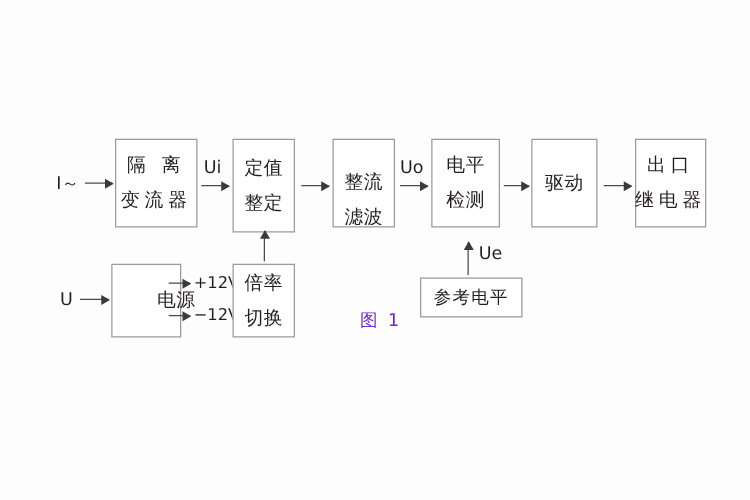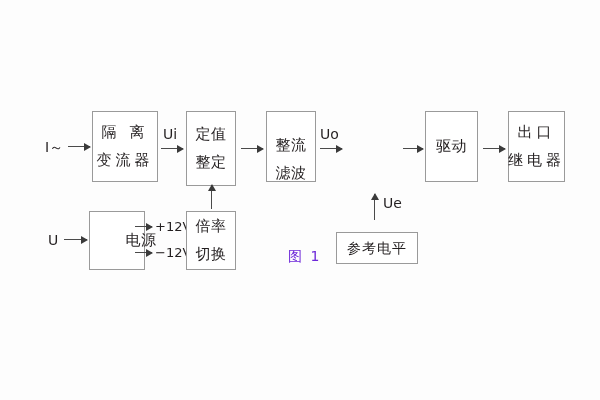--- a/index.html
+++ b/index.html
@@ -114,20 +114,24 @@
   <div class="arrow-h" style="left:241px; top:148px; width:22px;"></div>
 
   <div class="block" style="left:266px; top:111px; width:50px; height:71px;justify-content:flex-end;">
     <div class="ln">整流</div>
     <div class="ln">滤波</div>
   </div>
 
   <div class="lbl" style="left:320px; top:127px;">Uo</div>
   <div class="arrow-h" style="left:320px; top:148px; width:22px;"></div>
 
+  <div class="block" style="left:345px; top:111px; width:55px; height:71px;">
+    <div class="ln">电平</div>
+    <div class="ln">检测</div>
+  </div>
 
   <div class="arrow-h" style="left:403px; top:148px; width:20px;"></div>
 
   <div class="block single" style="left:425px; top:111px; width:53px; height:71px;">
     <div class="ln">驱动</div>
   </div>
 
   <div class="arrow-h" style="left:483px; top:148px; width:22px;"></div>
 
   <div class="block wide" style="left:508px; top:111px; width:57px; height:71px;">
@@ -148,21 +152,21 @@
   <div class="arrow-h" style="left:135px; top:252px; width:17px;"></div>
   <div class="lbl sm" style="left:155px; top:246px;">−12V</div>
 
   <div class="block" style="left:186px; top:211px; width:50px; height:59px;">
     <div class="ln">倍率</div>
     <div class="ln">切换</div>
   </div>
 
   <div class="arrow-v" style="left:211px; top:185px; height:24px;"></div>
 
-  <div class="block ref" style="left:336px; top:232px; width:82px; height:32px;">
+  <div class="block ref" style="left:336px; top:222px; width:82px; height:32px;">
     <div class="ln">参考电平</div>
   </div>
 
   <div class="arrow-v" style="left:374px; top:194px; height:26px;"></div>
   <div class="lbl" style="left:383px; top:196px;">Ue</div>
 
   <div class="caption" style="left:288px; top:248px;">图 1</div>
 
 </div>
 

